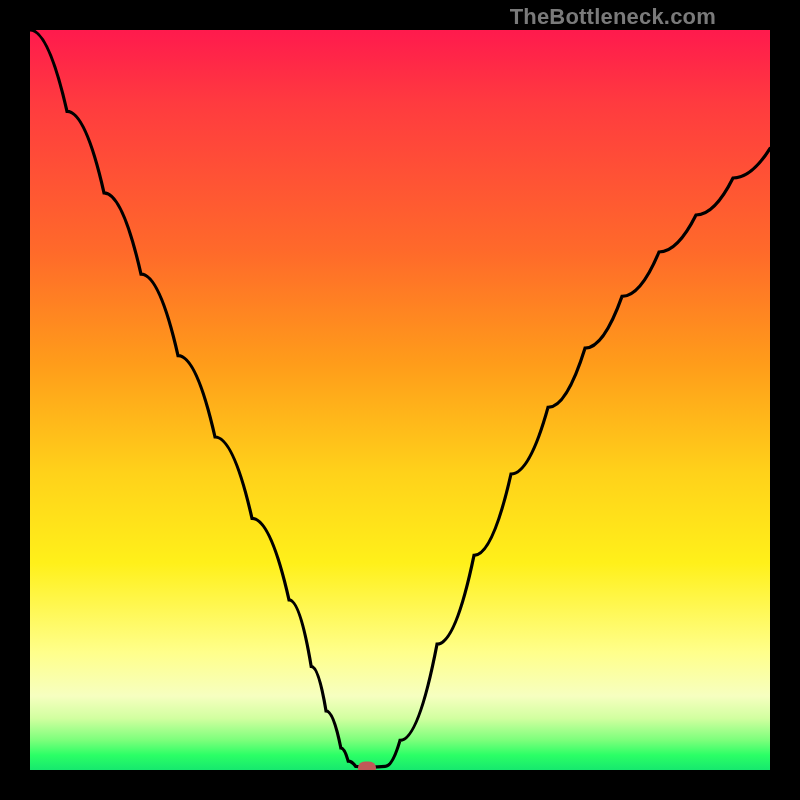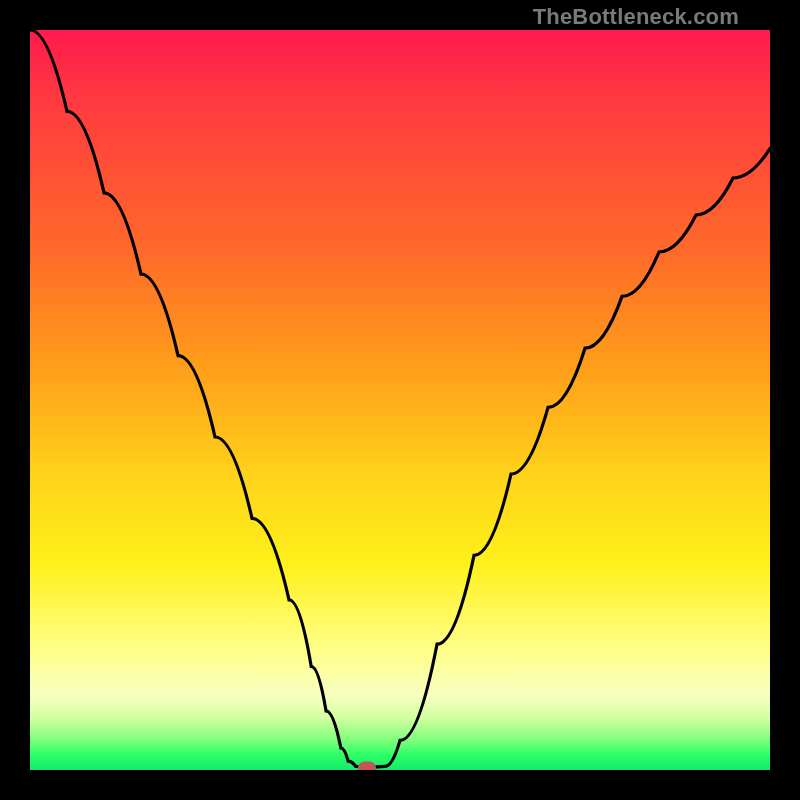--- a/index.html
+++ b/index.html
@@ -9,21 +9,20 @@
     height: 800px;
     background: #000000;
     overflow: hidden;
     font-family: Arial, Helvetica, sans-serif;
   }
   .frame {
     position: relative;
     width: 730px;
     height: 800px;
     background: #000000;
-    padding-left: 23px;
   }
   .watermark {
     position: absolute;
     top: 4px;
     right: 14px;
     font-size: 22px;
     font-weight: 600;
     color: #7a7a7a;
     letter-spacing: 0.2px;
     z-index: 10;

